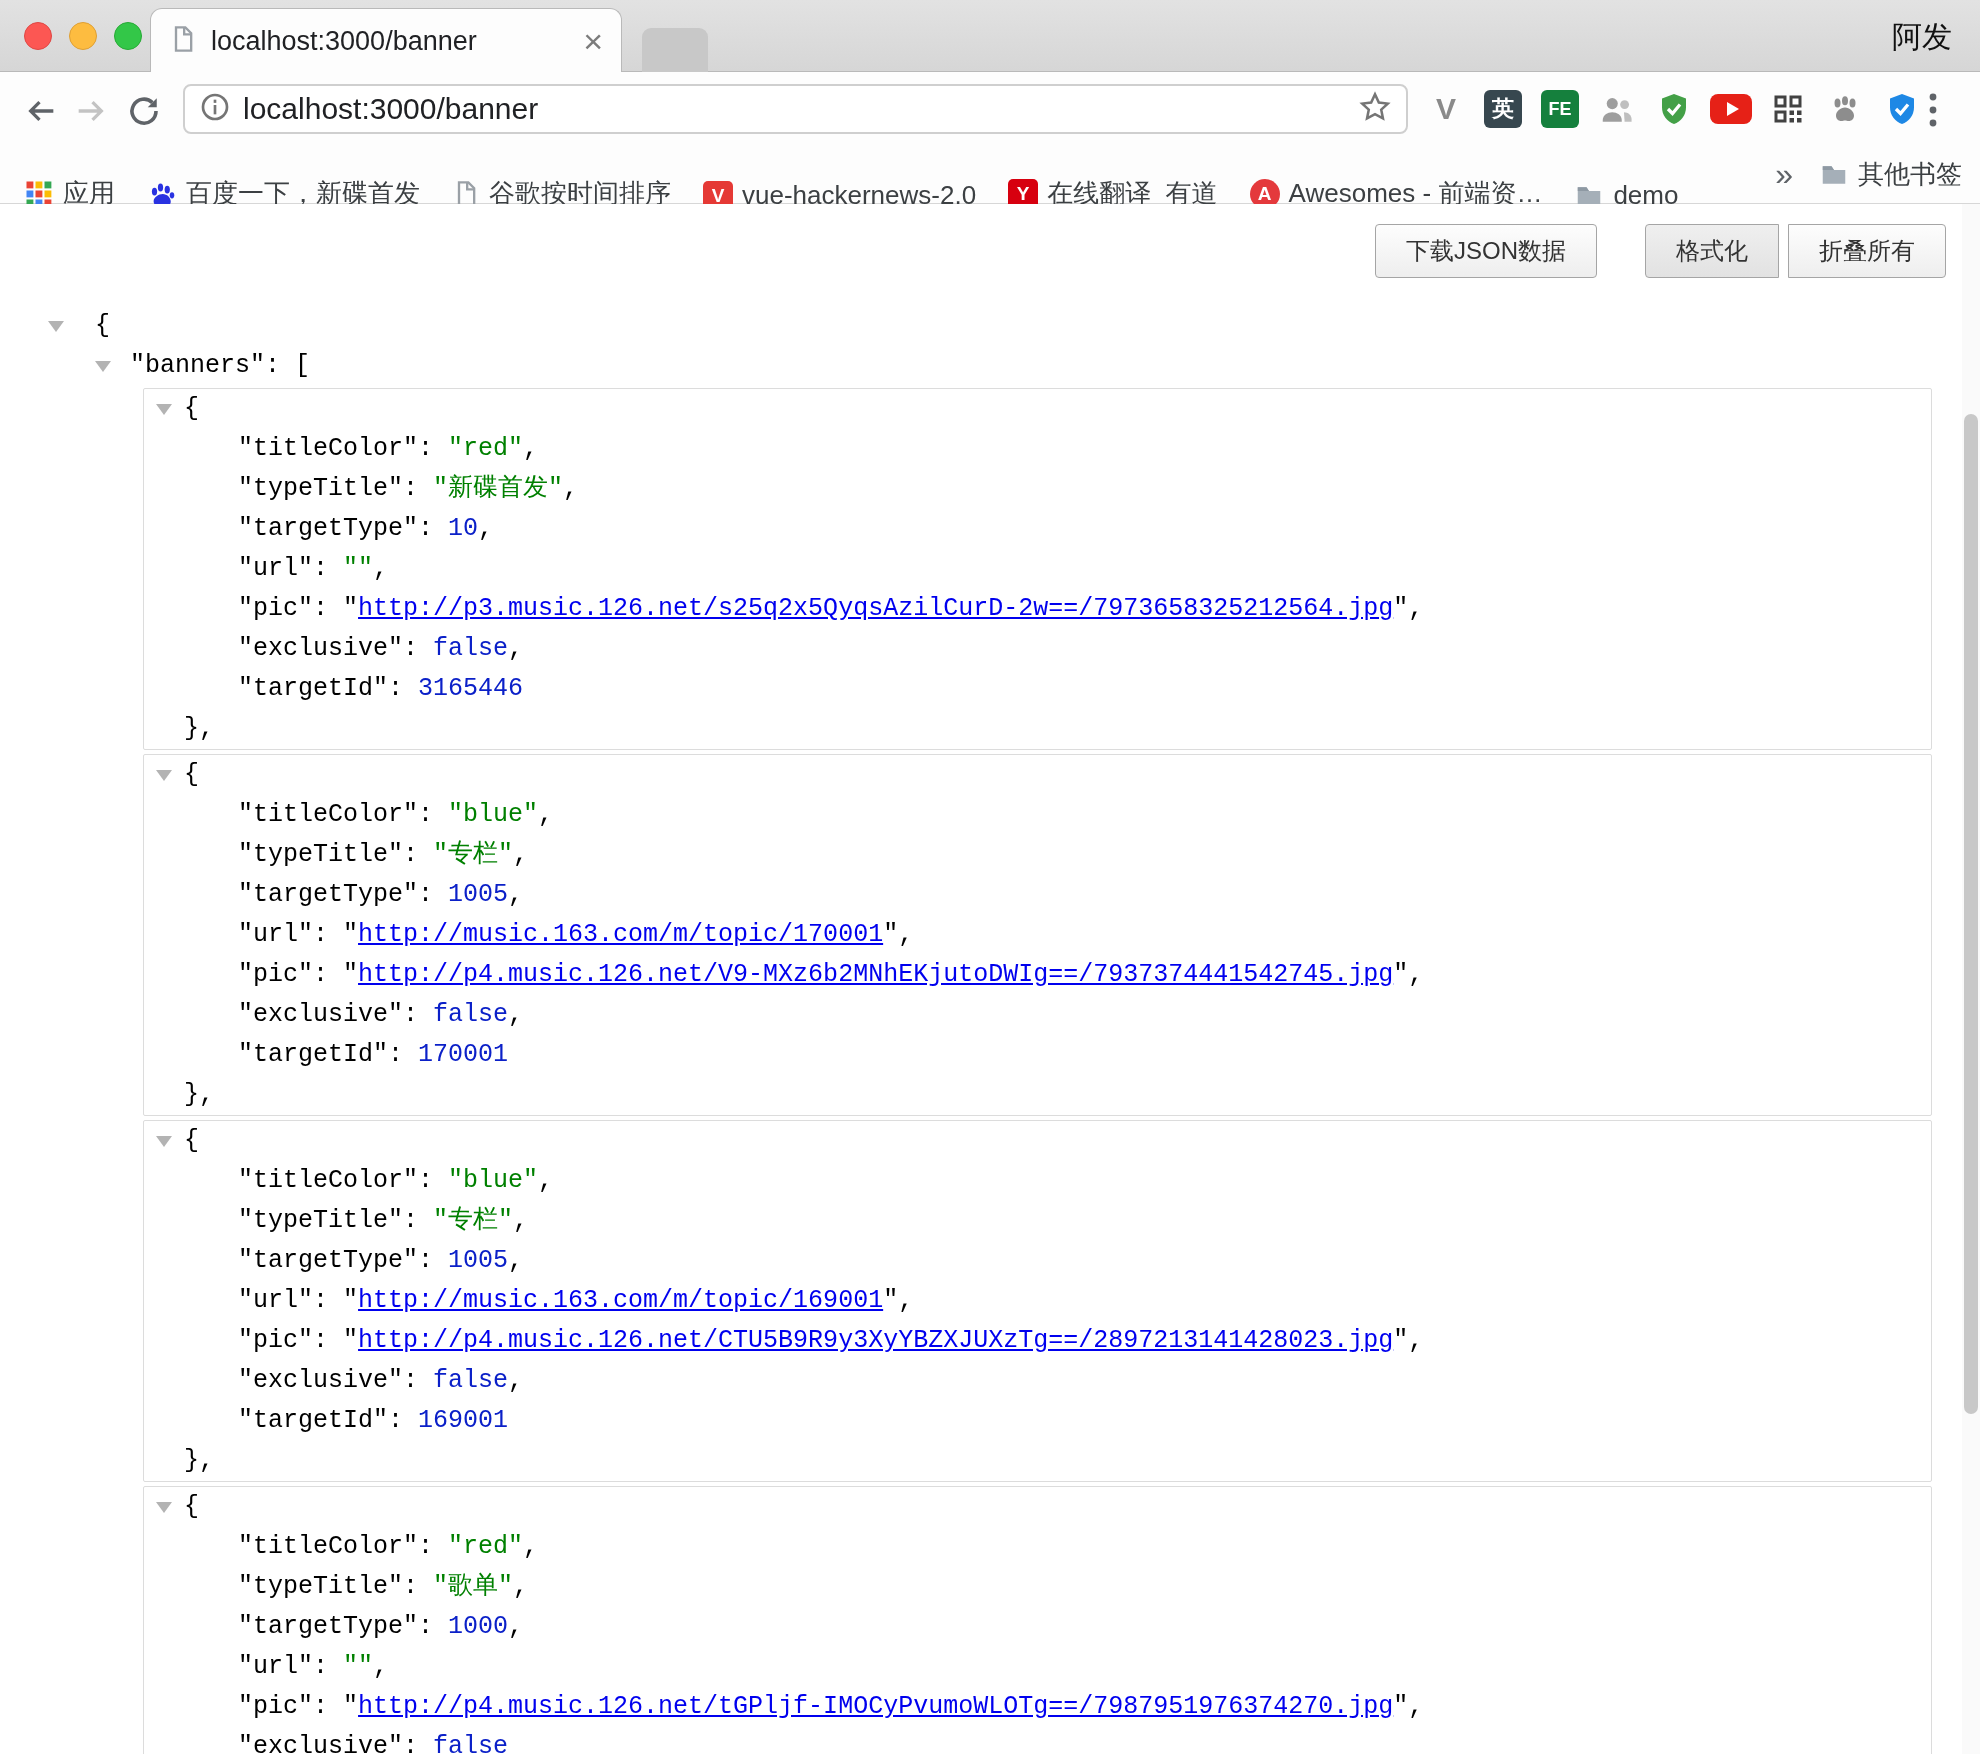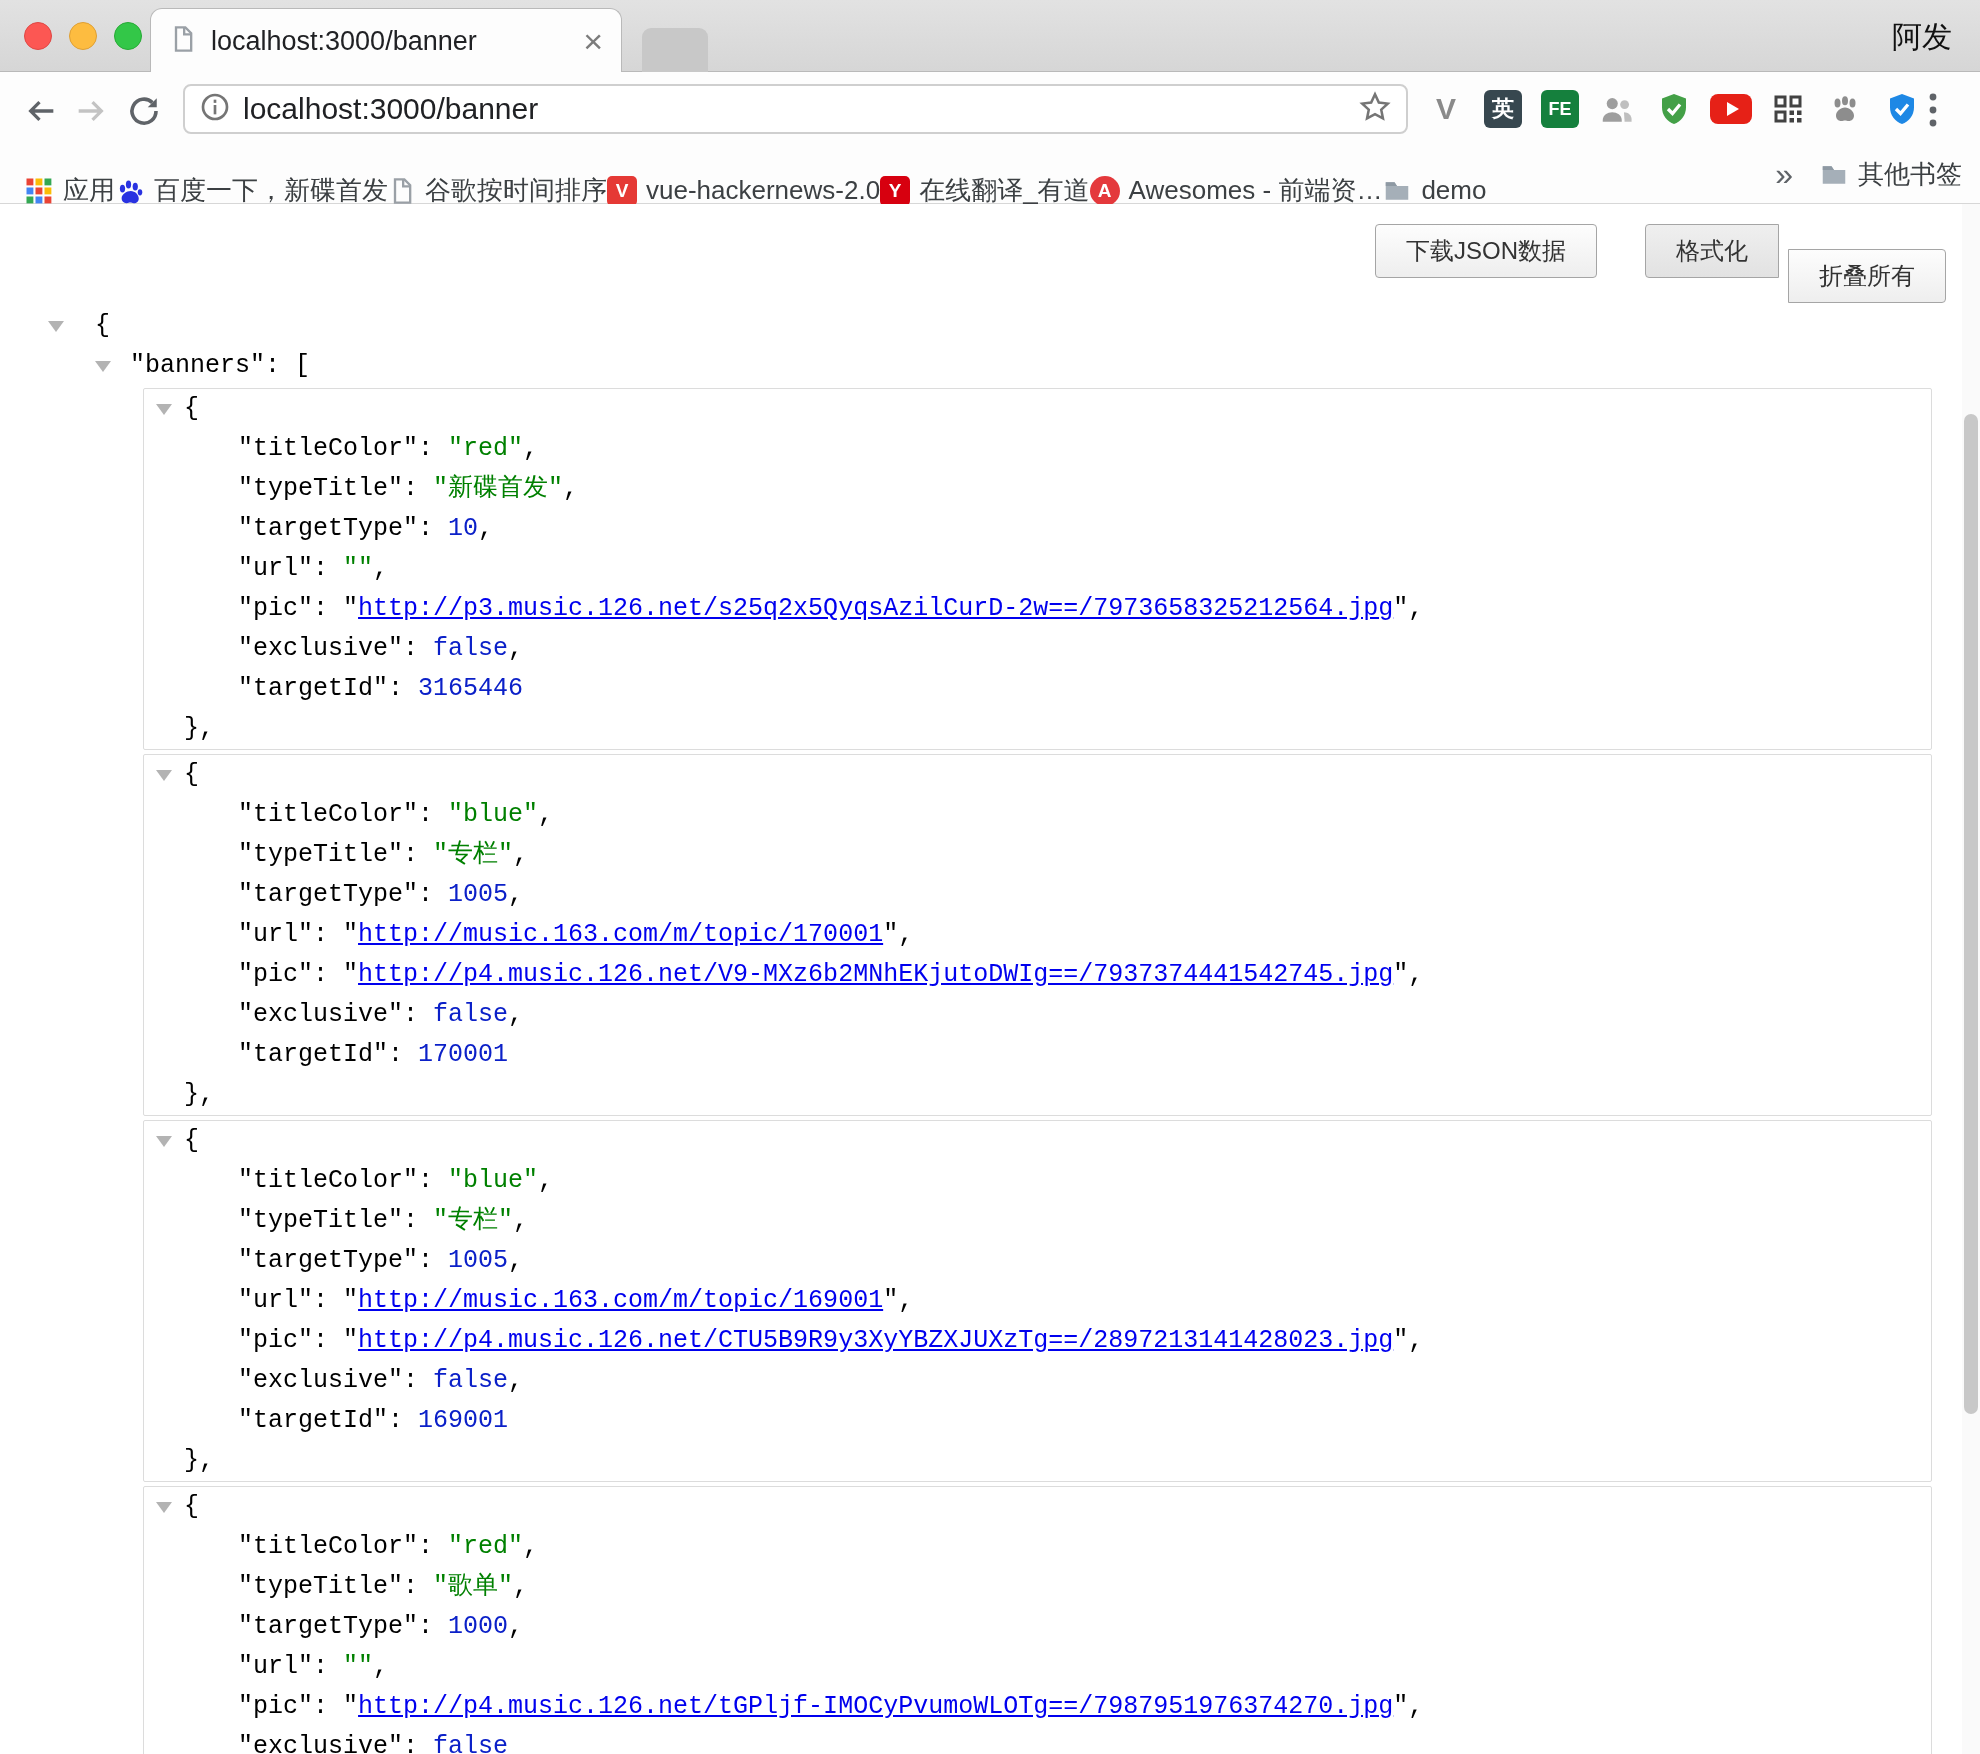--- a/index.html
+++ b/index.html
@@ -36,39 +36,39 @@
   .extrow { position:absolute; left:1424px; top:12px; height:50px; display:flex;
             align-items:center; gap:13px; }
   .ext { width:44px; height:44px; display:flex; align-items:center; justify-content:center; }
   .badge { width:38px; height:38px; border-radius:6px; color:#fff; font-weight:bold;
            display:flex; align-items:center; justify-content:center; }
   .menu-dots { position:absolute; left:1928px; top:20px; }
 
   
   .bmbar { position:absolute; left:0; top:146px; width:1980px; height:58px;
            background:#fdfdfd; border-bottom:1px solid #d7d7d7; }
-  .bm-items { position:absolute; left:24px; top:16px; height:57px; display:flex;
-              align-items:center; }
+  .bm-items { position:absolute; left:24px; top:8px; height:57px; display:flex;
+              align-items:flex-end; gap:32px; }
   .bm-item { display:flex; align-items:center; gap:9px; white-space:nowrap; }
   .bm-label { font-size:26px; color:#3c4043; }
   .bm-badge { width:30px; height:30px; border-radius:5px; color:#fff; font-weight:bold;
               font-size:19px; display:flex; align-items:center; justify-content:center; }
   .bm-right { position:absolute; right:18px; top:0; height:57px; display:flex;
               align-items:center; gap:26px; }
   .chevron { font-size:32px; color:#5f6368; }
 
   
   .content { position:absolute; left:0; top:204px; width:1980px; height:1550px; background:#fff; }
   .btn { position:absolute; height:54px; border:1px solid #a5a5a5;
          background:linear-gradient(#fdfdfd,#eeeeee); font-size:24px; color:#333;
          display:flex; align-items:center; padding:0 30px; border-radius:4px; }
   .btn-download { left:1375px; top:20px; }
   .btn-format   { left:1645px; top:20px; border-radius:4px 0 0 4px;
                   background:linear-gradient(#efefef,#e2e2e2); }
-  .btn-collapse { left:1789px; top:20px; border-radius:0 4px 4px 0; margin-left:-1px;margin-top:25px; }
+  .btn-collapse { left:1789px; top:20px; border-radius:0 4px 4px 0; margin-left:-1px; }
 
   
   .json { position:absolute; left:0; top:102px; width:1956px; }
   .ln { position:relative; line-height:40px; font-size:25px; white-space:pre;
         font-family:"Liberation Mono", monospace; color:#000; }
   .tri { position:absolute; top:15px; width:0; height:0;
          border-left:8px solid transparent; border-right:8px solid transparent;
          border-top:11px solid #b3b3b3; }
   .obj { margin:2px 24px 4px 143px; border:1px solid #dcdcdc; border-radius:2px; background:#fff; }
   .k { color:#000; }

